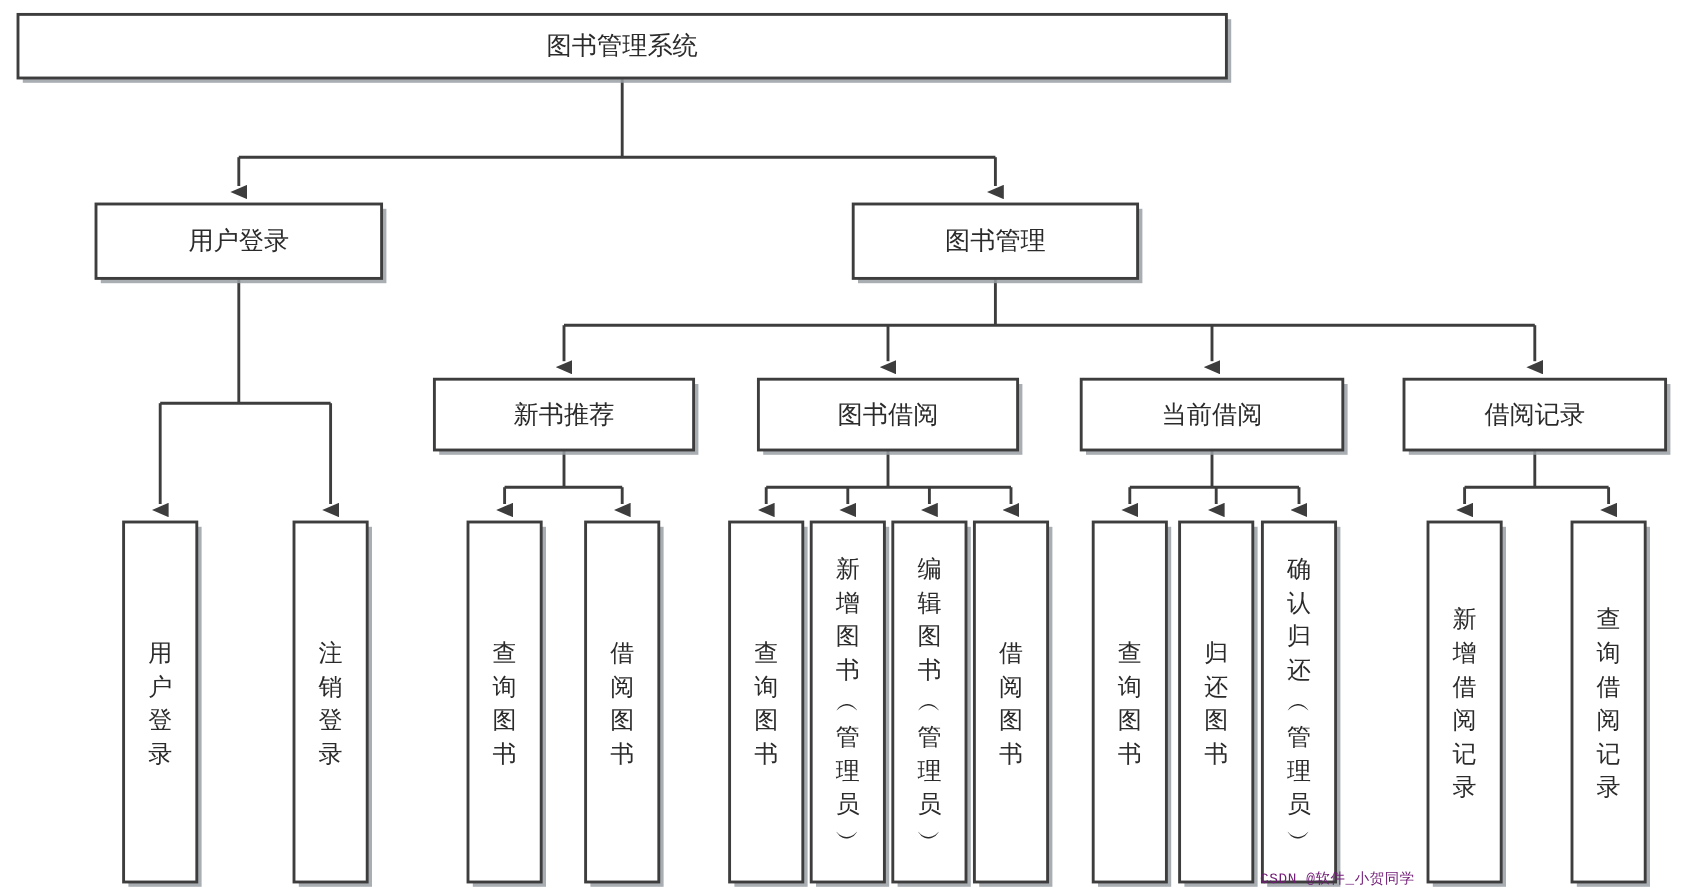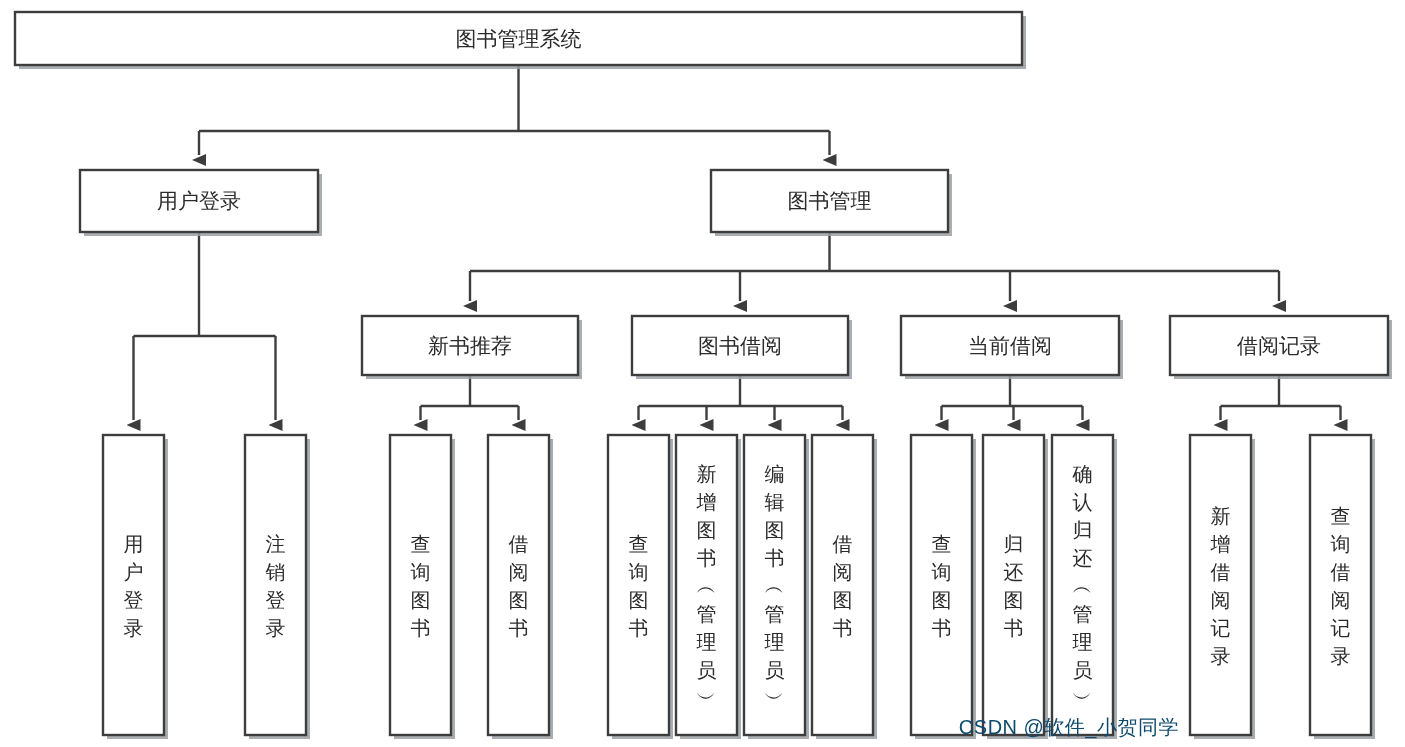--- a/index.html
+++ b/index.html
@@ -52,23 +52,23 @@
   .node-label-vert {
     font-family: "DejaVu Sans", "Liberation Sans", sans-serif;
     fill: #2b2b2b;
     font-size: 20px;
     text-anchor: middle;
   }
   .watermark {
     position: absolute;
     right: 8px;
     bottom: 6px;
-    font-family: Liberation Sans, sans-serif;
-    font-size: 20px;
-    color: #0c4a6e;
+    font-family: Liberation Mono, monospace;
+    font-size: 12px;
+    color: #701a75;
     letter-spacing: 0.5px;
     white-space: nowrap;
     pointer-events: none;
   }
 </style>
 </head>
 <body>
 
 <div id="diagram-root">
   <svg class="diagram" viewBox="0 0 1405 747">

